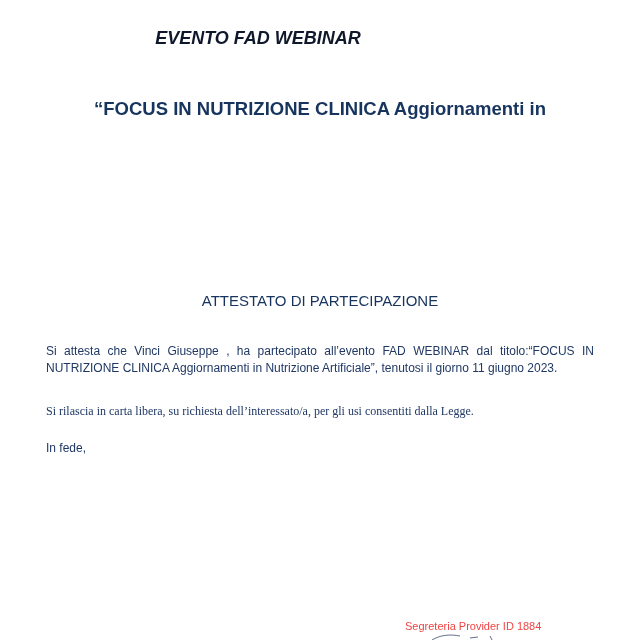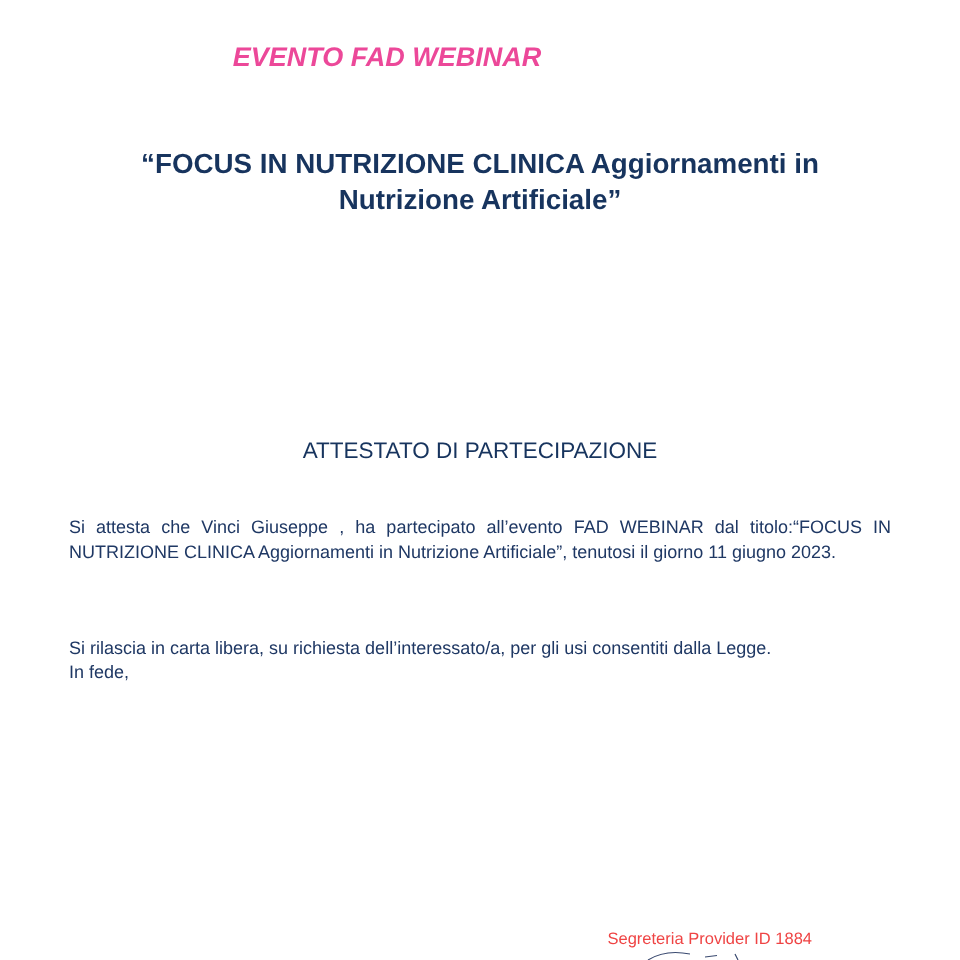--- a/index.html
+++ b/index.html
@@ -22,21 +22,21 @@
     }
     .event-type {
       position: absolute;
       top: 28px;
       left: 0;
       width: 516px;
       text-align: center;
       font-size: 18px;
       font-weight: bold;
       font-style: italic;
-      color: #ec4899;
+      color: #0f172a;
     }
     .event-title {
       position: absolute;
       top: 97px;
       left: 60px;
       width: 520px;
       text-align: center;
       font-size: 18.5px;
       font-weight: bold;
       line-height: 24px;
@@ -61,21 +61,21 @@
     }
     .body-para {
       position: absolute;
       left: 46px;
       width: 548px;
       font-size: 12px;
       line-height: 17px;
       color: #1f3864;
     }
     .p1 { top: 343px; text-align: justify; text-align-last: left; }
-    .p2 { top: 424px; }
+    .p2 { top: 403px; font-family: Liberation Serif, serif; }
     .p3 { top: 440px; }
     .bold { font-weight: normal; }
     .signature-block {
       position: absolute;
       top: 620px;
       left: 405px;
       font-size: 11px;
       color: #ef4444;
     }
     .signature-scribble {
@@ -86,21 +86,20 @@
   </style>
 </head>
 <body>
 
 <div class="page">
 
   <div class="event-type">EVENTO FAD WEBINAR</div>
 
   <div class="event-title">
     <div>“FOCUS IN NUTRIZIONE CLINICA Aggiornamenti in</div>
-    <div>Nutrizione Artificiale”</div>
   </div>
 
 
   <div class="heading">ATTESTATO DI PARTECIPAZIONE</div>
 
   <div class="body-para p1"><span>Si attesta che </span><span class="bold">Vinci Giuseppe</span><span> , ha partecipato all’evento FAD WEBINAR dal titolo:</span><span class="bold">“FOCUS IN NUTRIZIONE CLINICA Aggiornamenti in Nutrizione Artificiale”</span><span>,  tenutosi il giorno  11 giugno 2023.</span></div>
 
   <div class="body-para p2">Si rilascia in carta libera, su richiesta dell’interessato/a, per gli usi consentiti dalla Legge.</div>
 
   <div class="body-para p3">In fede,</div>

